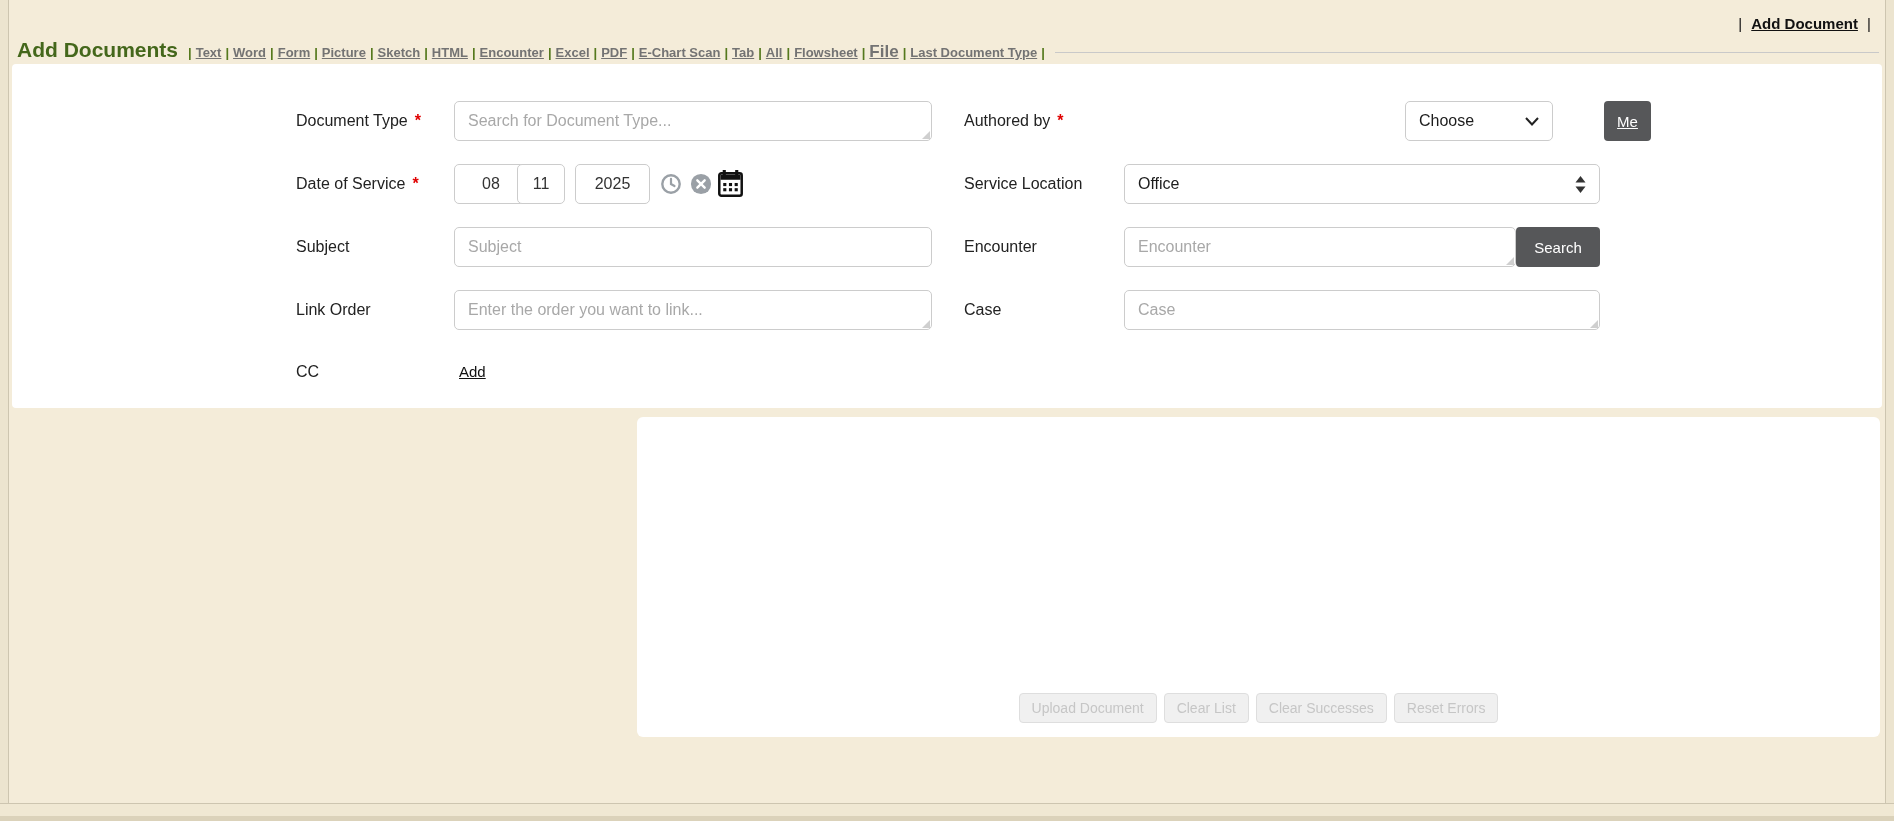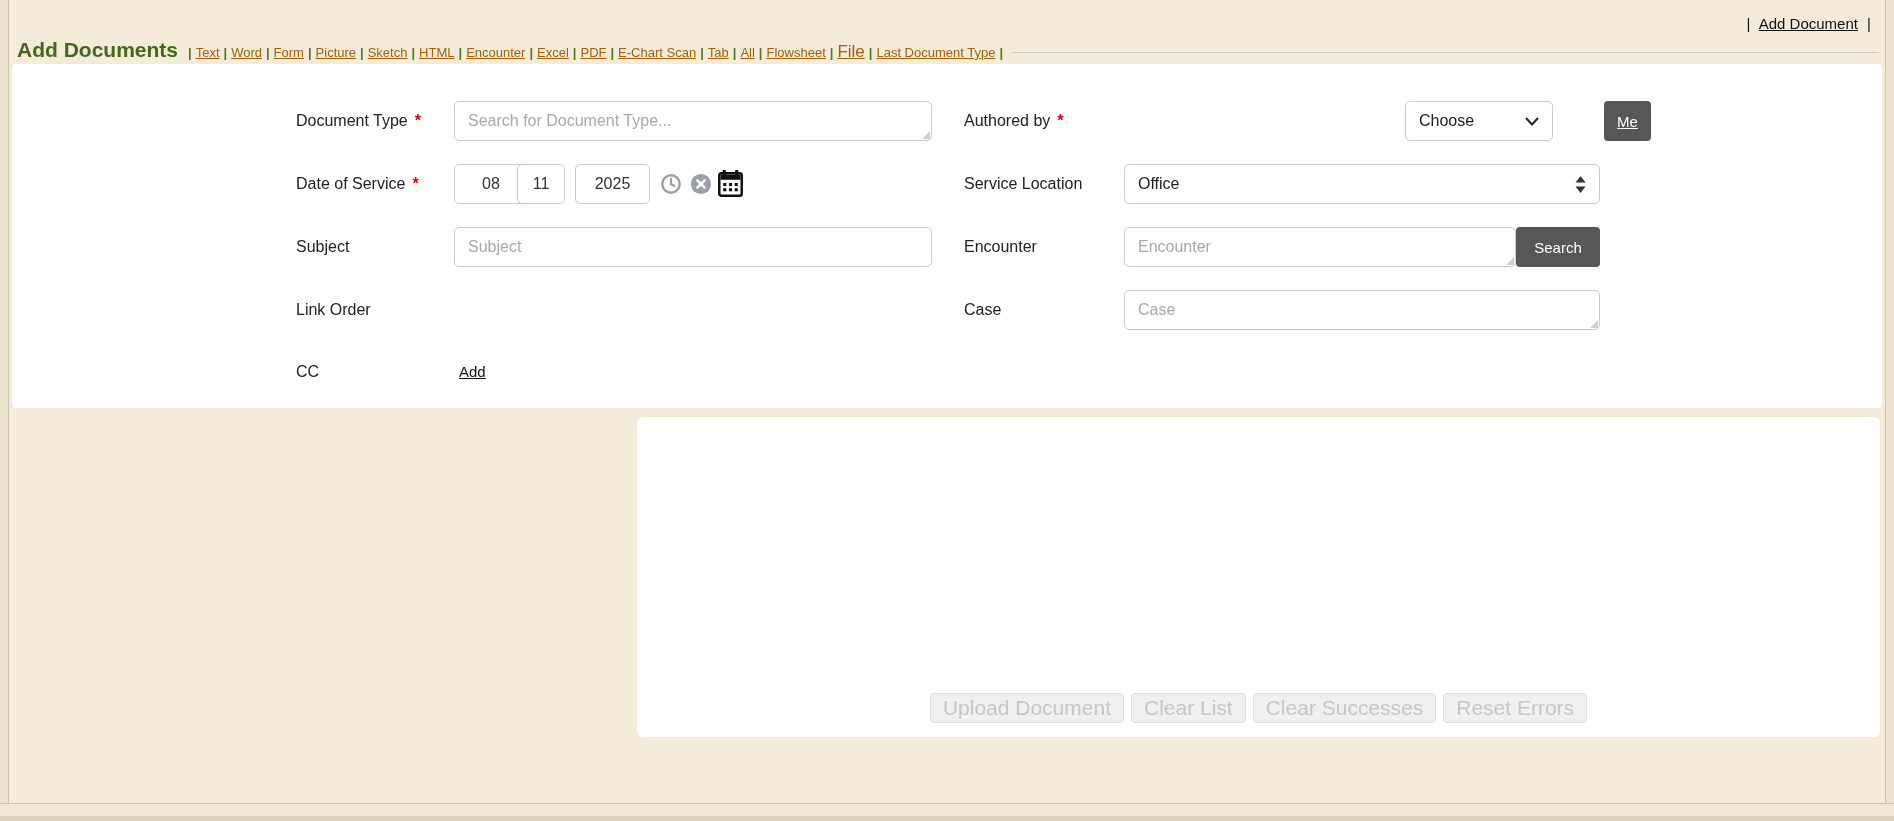--- a/index.html
+++ b/index.html
@@ -11,27 +11,27 @@
   .gutter { position:absolute; top:0; bottom:0; width:9px; background:#ece4cf; z-index:5; }
   .gutter.left  { left:0;  border-right:1px solid #cdc5b0; }
   .gutter.right { right:0; border-left:1px solid #cdc5b0; }
   .bottom-line  { position:absolute; left:0; right:0; top:803px; height:1px; background:#cdc5b0; z-index:5; }
   .bottom-strip { position:absolute; left:0; right:0; top:804px; height:12px; background:#f0e8d3; z-index:5; }
   .bottom-edge  { position:absolute; left:0; right:0; top:816px; bottom:0; background:#dbd2ba; z-index:5; }
 
   
   .topbar { position:absolute; top:15px; right:18px; font-size:15px; color:#111; z-index:2; }
   .topbar .sep { margin:0 5px; }
-  .top-link { text-decoration:underline; color:#111; cursor:pointer; }
+  .top-link { text-decoration:underline; color:#111; cursor:pointer;font-weight:bold; }
 
   
   .legend { position:absolute; left:17px; top:38px; width:1862px; display:flex; align-items:baseline; white-space:nowrap; z-index:2; }
   .page-title { font-size:21px; font-weight:700; color:#44671b; margin-right:6px; }
   .hsep  { color:#55791d; font-weight:700; font-size:13px; margin:0 4px; }
-  .hlink { color:#a16207; font-weight:400; font-size:13px; text-decoration:underline; cursor:pointer; }
+  .hlink { color:#737373; font-weight:700; font-size:13px; text-decoration:underline; cursor:pointer; }
   .hlink.file { font-size:17px; }
   .legend-line { flex:1; border-top:1px solid #c9c9c9; align-self:center; margin-left:6px; margin-top:4px; }
 
   
   .panel { position:absolute; background:#fff; }
   .form-panel  { left:12px;  top:64px;  width:1870px; height:344px; border-radius:4px; }
   .left-panel  { left:27px;  top:417px; width:594px;  height:378px; border-radius:6px; }
   .right-panel { left:637px; top:417px; width:1243px; height:320px; border-radius:6px; }
 
   
@@ -59,21 +59,21 @@
               border:2px dashed #c8c8c8; border-radius:4px; cursor:pointer; }
   .cloud-wrap { position:absolute; left:50%; top:58px; transform:translateX(-50%); }
   .drop-text { position:absolute; left:0; width:100%; top:144px; text-align:center; font-size:17px; color:#8f8f8f; }
   .choose-files { position:absolute; left:50%; top:338px; transform:translateX(-50%);
                   background:#f2f2f2; border:1px solid #8d8d8d; border-radius:3px; padding:4px 12px;
                   font-family:"Liberation Sans", sans-serif; font-size:15px; color:#111; cursor:pointer; }
 
   
   .actions { position:absolute; left:0; right:0; top:276px; display:flex; justify-content:center; gap:7px; }
   .action-btn { height:30px; padding:0 12px; background:#f0f0f0; border:1px solid #dedede; border-radius:4px;
-                color:#c6c6c6; font-family:"Liberation Sans", sans-serif; font-size:21px; }
+                color:#c6c6c6; font-family:"Liberation Sans", sans-serif; font-size:14px; }
 </style>
 </head>
 <body>
 
 <div class="stage">
 
   <div class="topbar">
     <span class="sep">|</span>
     <span class="top-link">Add Document</span>
     <span class="sep">|</span>
@@ -200,20 +200,24 @@
     </div>
     <div class="ctrl" style="left:1112px; top:163px; width:392px; height:40px;">
       <input class="tbox" placeholder="Encounter" style="">
       <span class="grip"></span>
     </div>
     <button class="ctrl dark-btn" style="left:1504px; top:163px; width:84px; height:40px;">Search</button>
 
     <div class="lbl" style="left:284px; top:226px;">
       <span>Link Order</span>
     </div>
+    <div class="ctrl" style="left:442px; top:226px; width:478px; height:40px;">
+      <input class="tbox" placeholder="Enter the order you want to link..." style="">
+      <span class="grip"></span>
+    </div>
 
     <div class="lbl" style="left:952px; top:226px;">
       <span>Case</span>
     </div>
     <div class="ctrl" style="left:1112px; top:226px; width:476px; height:40px;">
       <input class="tbox" placeholder="Case" style="">
       <span class="grip"></span>
     </div>
 
     <div class="lbl" style="left:284px; top:288px;">

